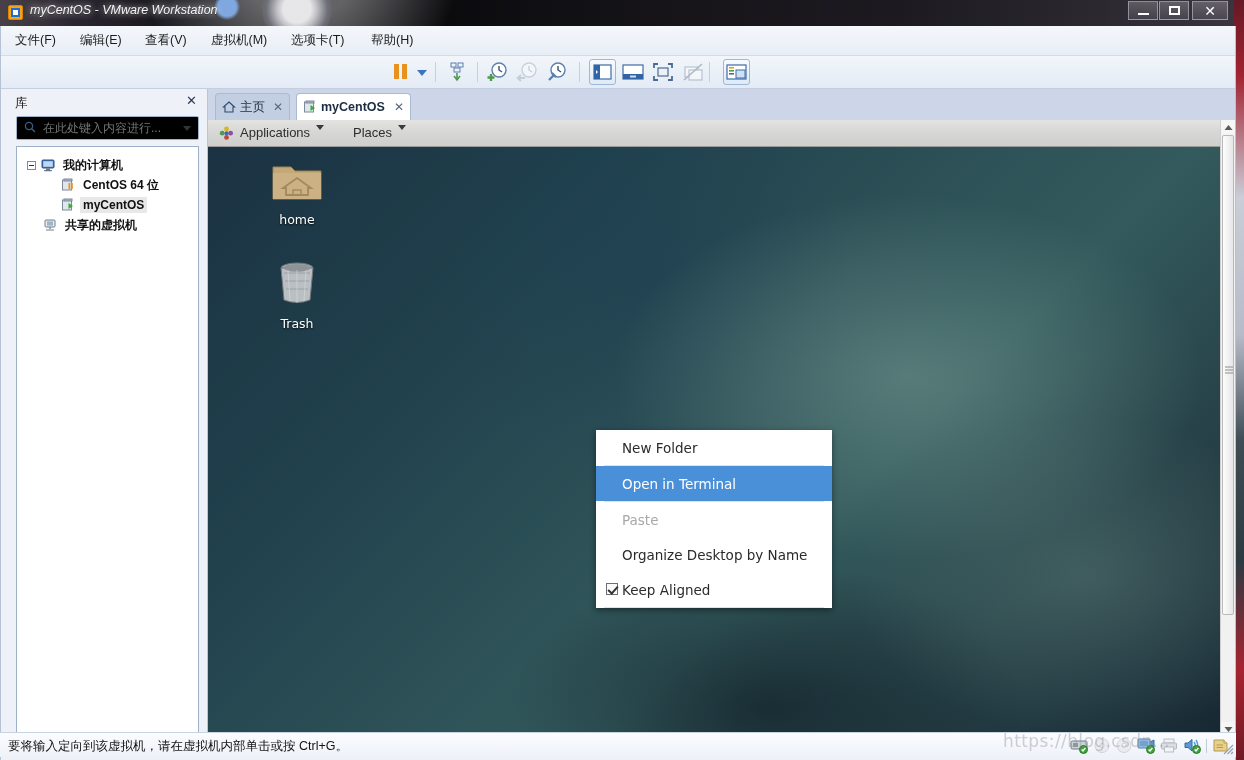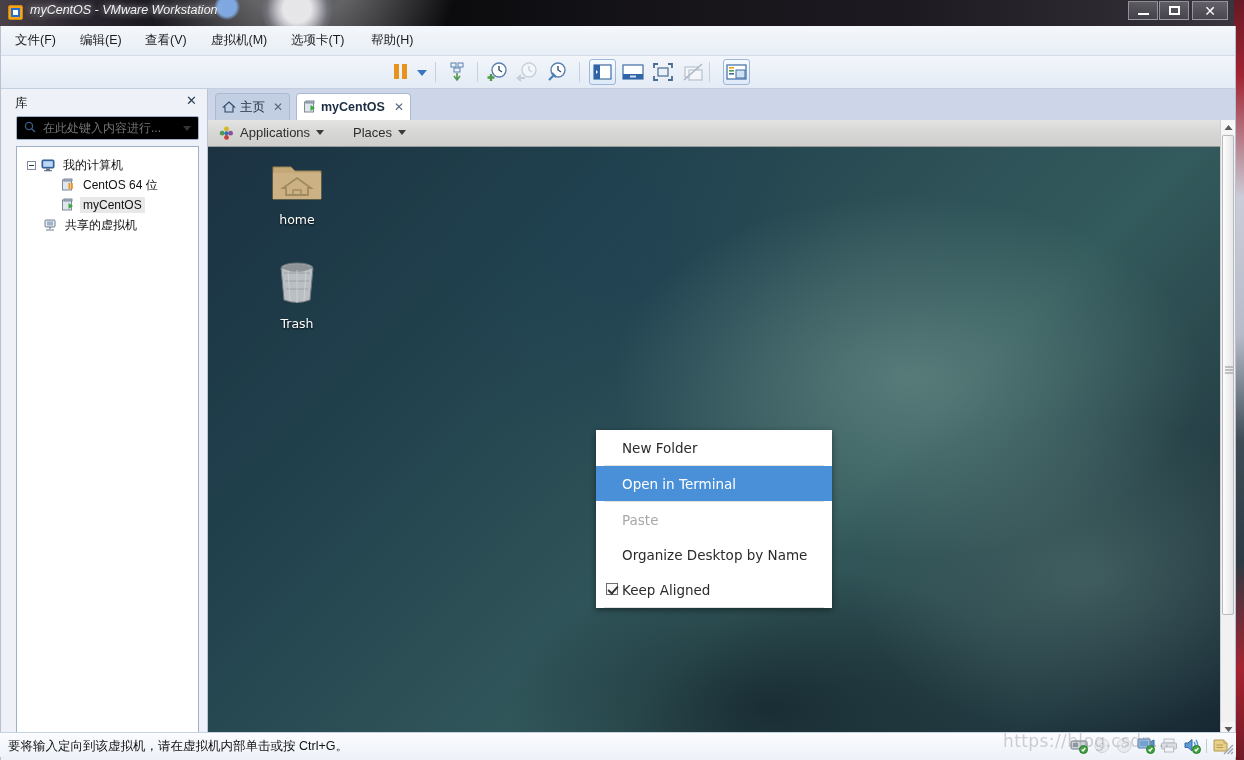--- a/index.html
+++ b/index.html
@@ -127,21 +127,21 @@
   #tree{
     position:absolute;left:15px;top:57px;width:183px;height:604px;
     background:#fff;border:1px solid #9fb1c8;box-sizing:border-box;
   }
   .tnode{position:absolute;left:0;height:20px;display:flex;align-items:center;font-size:12px;color:#111;white-space:nowrap;}
   .texp{width:9px;height:9px;border:1px solid #7b8a9c;background:#fff;box-sizing:border-box;
         position:relative;margin-right:5px;flex:none;}
   .texp:before{content:"";position:absolute;left:1px;top:3px;width:5px;height:1px;background:#333;}
   .ticon{width:14px;height:14px;margin-right:5px;flex:none;}
   .tlabel.sel{background:#e8e8e8;padding:1px 3px;}
-  .tlabel{padding:1px 3px;}
+  .tlabel{padding:1px 3px;font-weight:bold;}
 
   
   #vmpane{
     position:absolute;left:207px;top:63px;width:1027px;height:668px;
     background:#f97316;
   }
   
   #tabstrip{
     position:absolute;left:0;top:0;width:1027px;height:31px;
     background:#ccd6e8;
@@ -160,21 +160,21 @@
     position:absolute;left:0;top:31px;width:1012px;height:616px;
     overflow:hidden;
   }
   #gnome-panel{
     position:absolute;left:0;top:0;width:1012px;height:27px;
     background:linear-gradient(180deg,#e3e3e1 0%,#d6d6d4 50%,#cfcfcd 100%);
     border-bottom:1px solid #9a9a98;
     box-sizing:border-box;
   }
   .panel-menu{
-    position:absolute;top:5px;display:flex;align-items:center;
+    position:absolute;top:5px;display:flex;align-items:flex-start;
     font-size:13px;color:#2e2e2e;white-space:nowrap;
   }
   .pcaret{margin-left:6px;width:0;height:0;
     border-left:4px solid transparent;border-right:4px solid transparent;border-top:5px solid #3a3a3a;}
   #gnome-logo{position:absolute;left:11px;top:6px;width:15px;height:15px;}
 
   #desktop{
     position:absolute;left:0;top:27px;width:1012px;height:589px;
     background:
       radial-gradient(ellipse 420px 260px at 700px 230px, rgba(118,152,146,.55) 0%, rgba(118,152,146,0) 70%),

